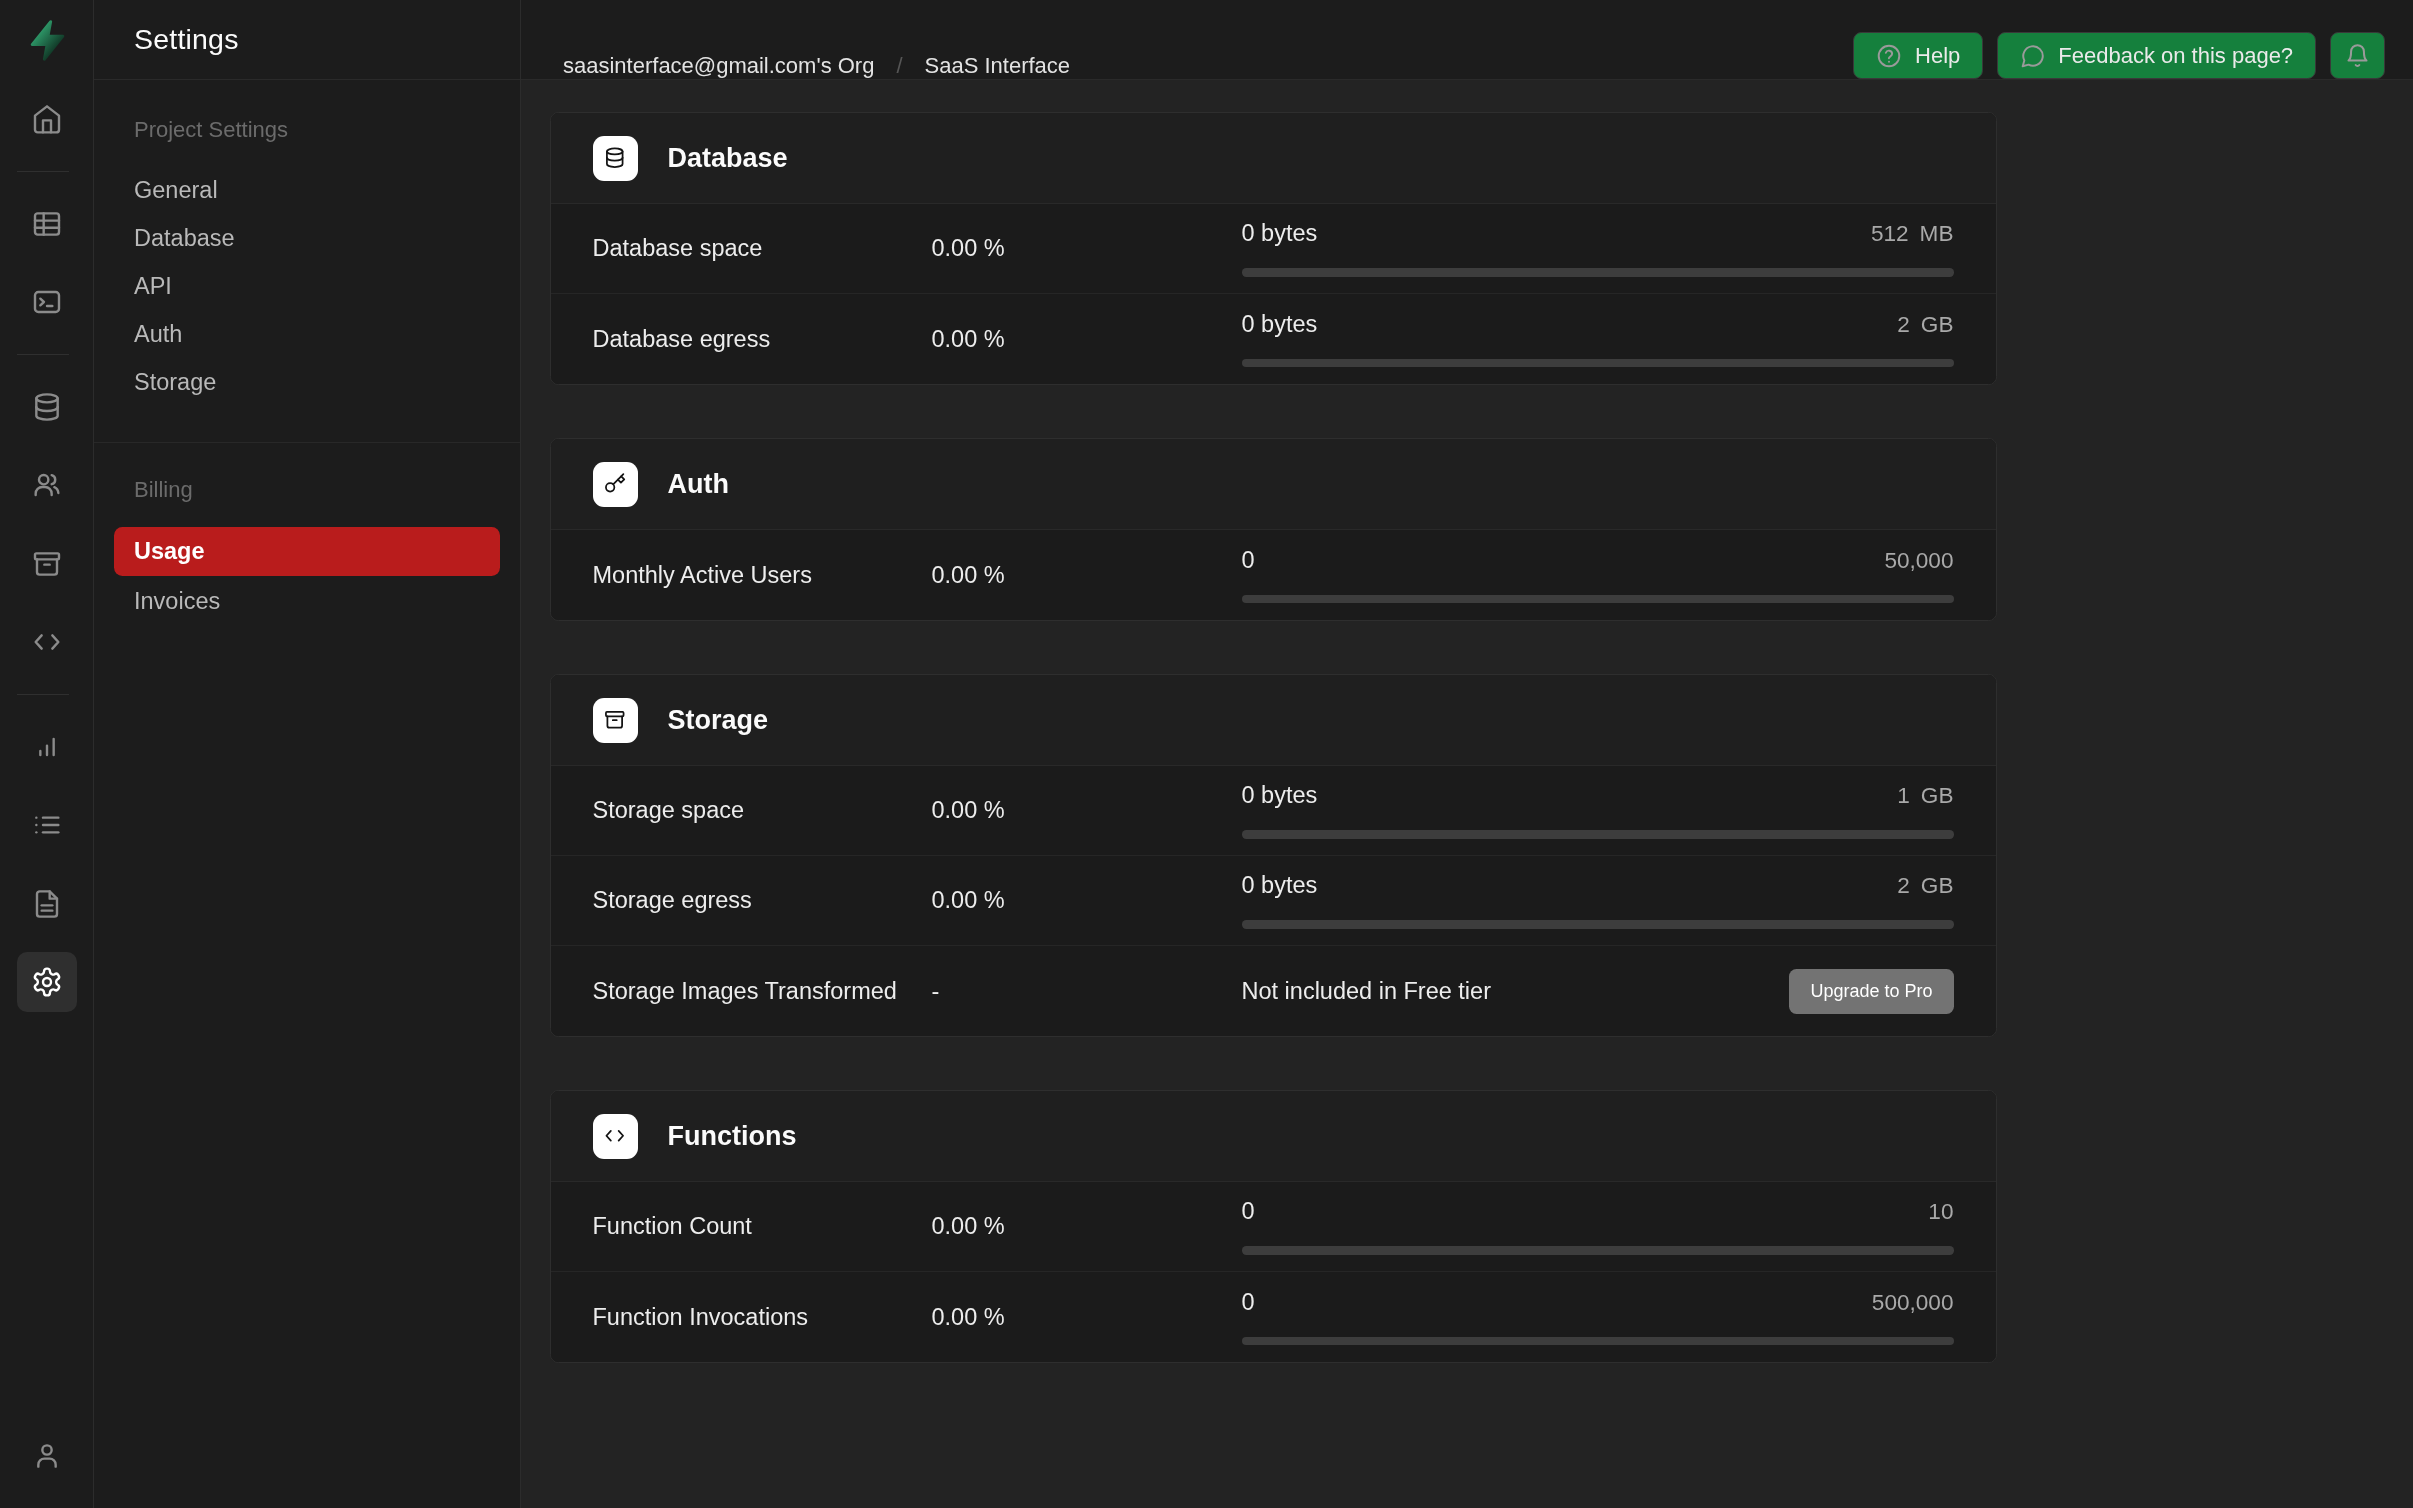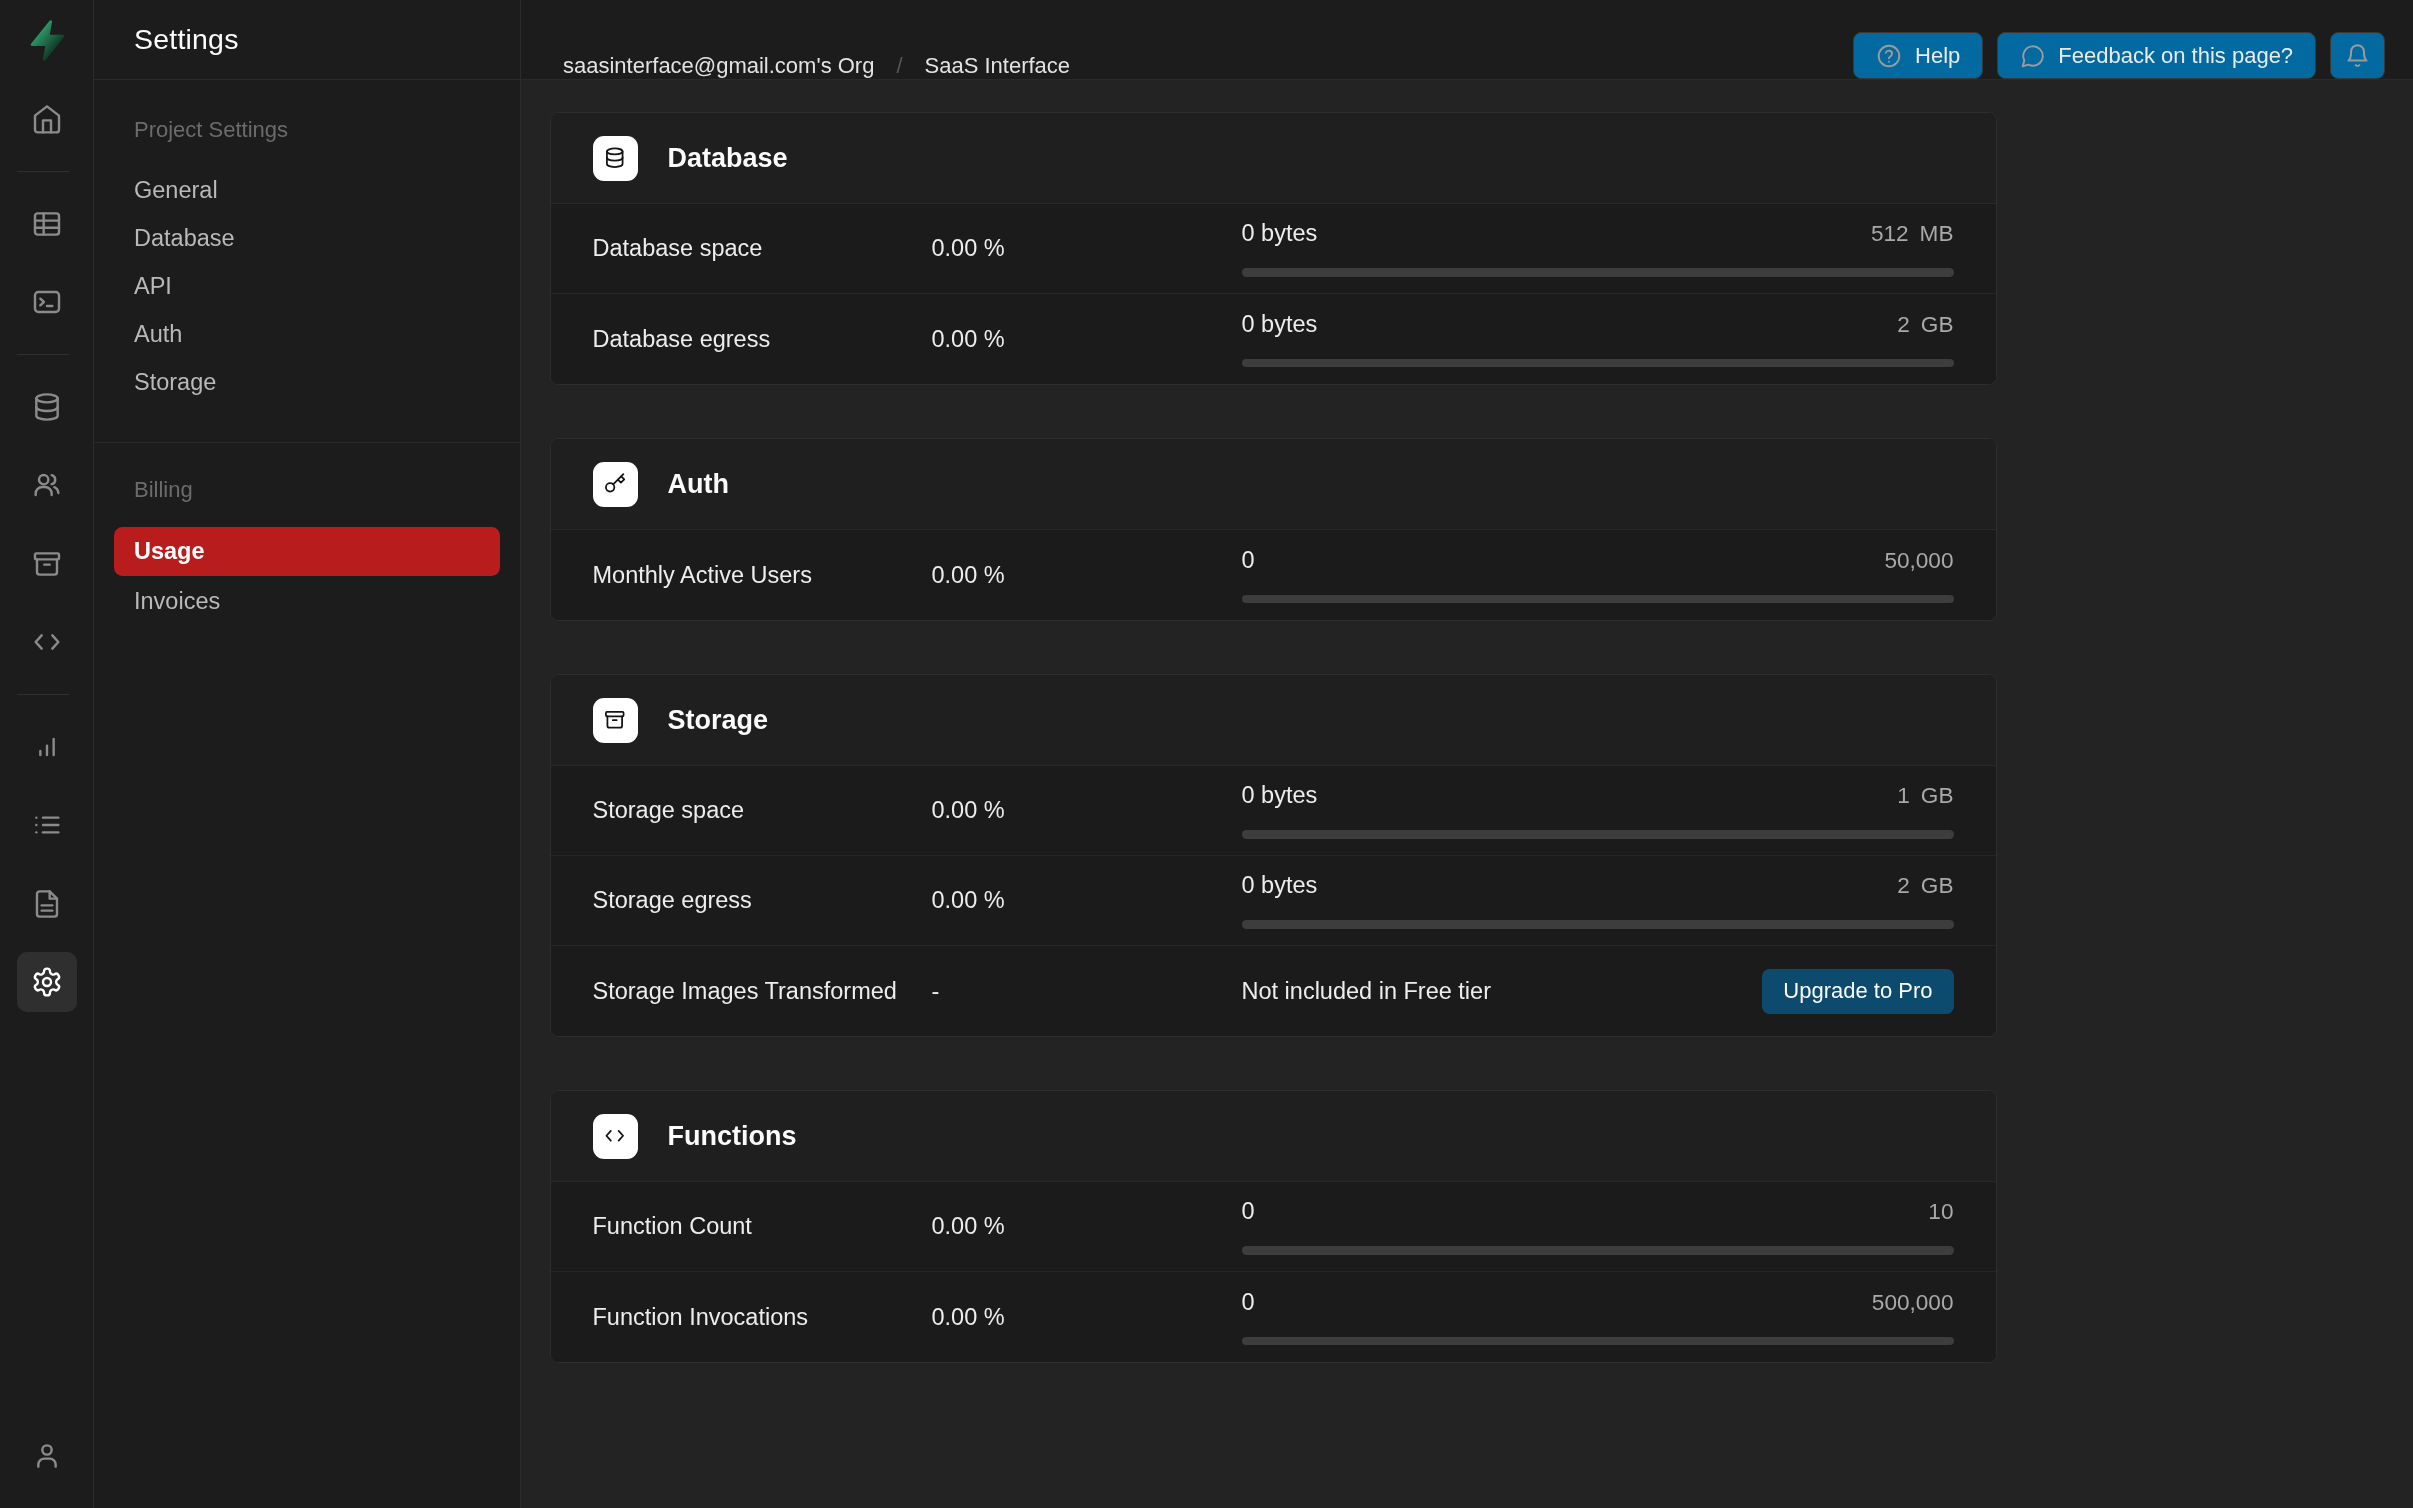--- a/index.html
+++ b/index.html
@@ -58,21 +58,21 @@
   .topbar {
     height:80px; flex:0 0 80px; background:#1c1c1c;
     border-bottom:0.8px solid #2a2a2a;
     display:flex; align-items:flex-end; padding:0 28.5px 0 42px;
   }
   .breadcrumb { display:flex; align-items:center; font-size:22px; color:#e3e3e3; }
   .crumb { cursor:pointer; }
   .crumb-sep { color:#555; margin:0 22px; font-size:22px; }
   .topbar-actions { margin-left:auto; display:flex; align-items:center; gap:13.4px; }
   .tb-btn {
-    height:47px; background:#0369a1; border:0.8px solid #393939; border-radius:8.4px;
+    height:47px; background:#15803d; border:0.8px solid #393939; border-radius:8.4px;
     display:inline-flex; align-items:center; gap:12.6px; padding:0 22px;
     font-size:22px; color:#eaeaea; cursor:pointer;
   }
   .tb-btn .btn-ic { color:#9a9a9a; }
   .tb-btn .btn-ic svg { width:26px; height:26px; }
   .tb-btn.icon-only { width:55px; padding:0; justify-content:center; color:#e8e8e8; }
   .tb-btn.icon-only svg { width:27px; height:27px; }
 
   .content { padding:32px 0 0 28.5px; overflow:hidden; }
 
@@ -101,21 +101,21 @@
   .row-percent { width:310px; flex:0 0 310px; font-size:23.5px; color:#ededed; }
   .row-usage { flex:1; padding:1.7px 0; }
   .usage-top { display:flex; justify-content:space-between; align-items:baseline;gap:45px; }
   .usage-used { font-size:23.5px; color:#ededed; }
   .usage-limit { font-size:22.6px; color:#a9a9a9; display:flex; gap:11px; }
   .bar { margin-top:21px; height:8.4px; border-radius:4.2px; background:#3d3d3d; overflow:hidden; }
   .bar-fill { height:100%; background:#34b27b; border-radius:4.2px; }
   .usage-action { display:flex; justify-content:space-between; align-items:center; }
   .upgrade-btn {
     height:45px; padding:0 21px; border:none; border-radius:7.5px;
-    background:#0c4a6e; color:#ffffff; font-size:22px;
+    background:#737373; color:#ffffff; font-size:18px;
     font-family:inherit; cursor:pointer;
   }
 </style>
 </head>
 <body>
 
 <nav class="rail">
   <div class="rail-logo">
     <svg width="44" height="44" viewBox="0 0 24 24">
       <defs>

